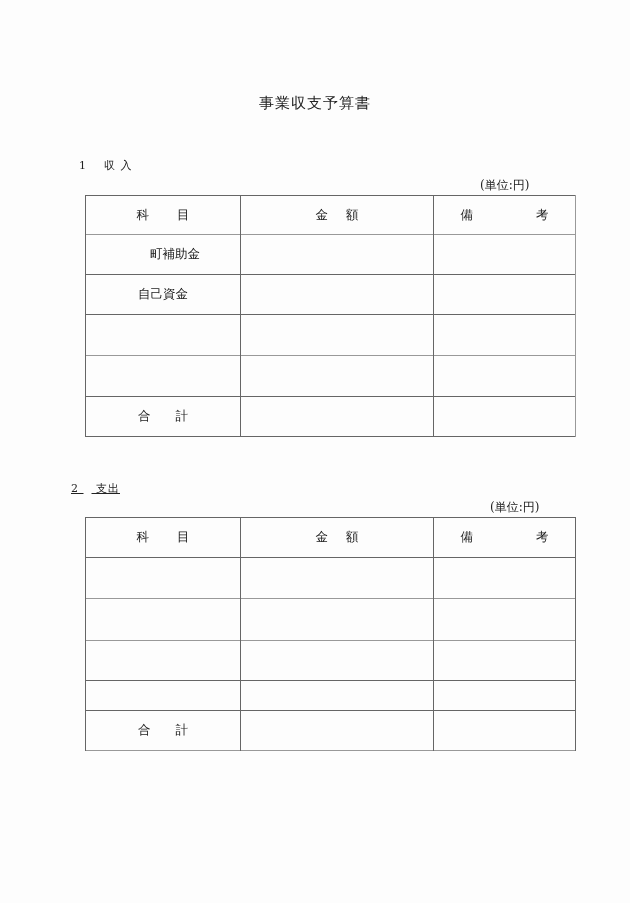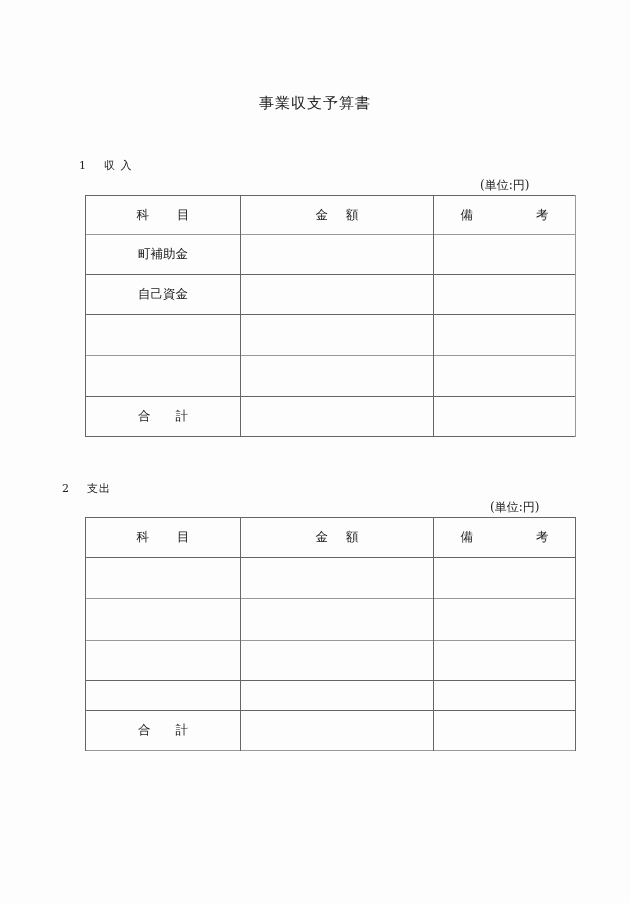--- a/index.html
+++ b/index.html
@@ -64,21 +64,21 @@
     <span>額</span>
   </div>
 </div>
 <div class="abs cell" style="left:434px; top:196px; width:141px; height:38px;">
   <div class="spread" style="width:88px;">
     <span>備</span>
     <span>考</span>
   </div>
 </div>
 
-<div class="abs cell" style="left:86px; top:235px; width:154px; height:39px;">町補助金</div>
+<div class="abs cell" style="left:98px; top:235px; width:154px; height:39px;">町補助金</div>
 <div class="abs cell" style="left:241px; top:235px; width:192px; height:39px;"></div>
 <div class="abs cell" style="left:434px; top:235px; width:141px; height:39px;"></div>
 
 <div class="abs cell" style="left:86px; top:275px; width:154px; height:39px;">自己資金</div>
 <div class="abs cell" style="left:241px; top:275px; width:192px; height:39px;"></div>
 <div class="abs cell" style="left:434px; top:275px; width:141px; height:39px;"></div>
 
 <div class="abs cell" style="left:86px; top:315px; width:154px; height:40px;"></div>
 <div class="abs cell" style="left:241px; top:315px; width:192px; height:40px;"></div>
 <div class="abs cell" style="left:434px; top:315px; width:141px; height:40px;"></div>
@@ -89,21 +89,21 @@
 
 <div class="abs cell" style="left:86px; top:397px; width:154px; height:39px;">
   <div class="spread" style="width:50px;">
     <span>合</span>
     <span>計</span>
   </div>
 </div>
 <div class="abs cell" style="left:241px; top:397px; width:192px; height:39px;"></div>
 <div class="abs cell" style="left:434px; top:397px; width:141px; height:39px;"></div>
 
-<div class="abs section-head" style="left:62px; top:481px;">
+<div class="abs section-head" style="left:71px; top:481px;text-decoration:underline;">
   <span>2</span>
   <span style="display:inline-block;width:8px;"></span>
   <span>支出</span>
 </div>
 <div class="abs unit" style="left:490px; top:499px;">(単位:円)</div>
 
 <div class="abs" style="left:0;top:0;width:630px;height:903px;pointer-events:none;">
   <div class="abs line-h" style="left:85px; width:491px; top:517px;"></div>
   <div class="abs line-h" style="left:85px; width:491px; top:557px;"></div>
   <div class="abs line-h" style="left:85px; width:491px; top:598px; background:#999;"></div>

